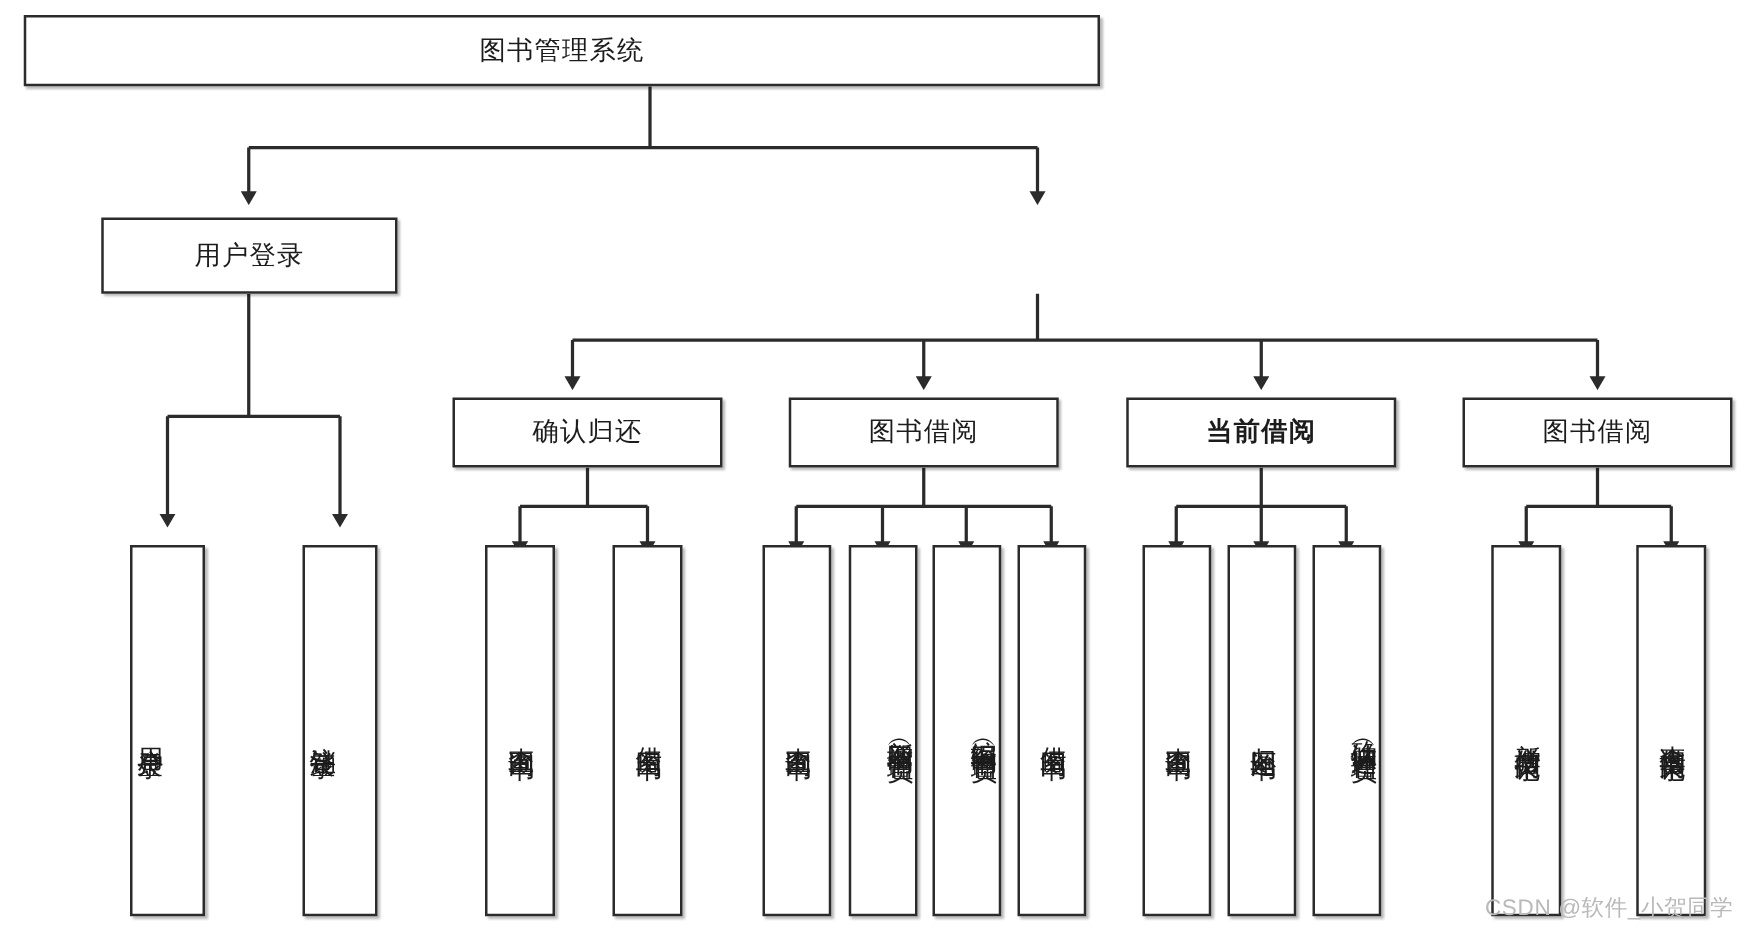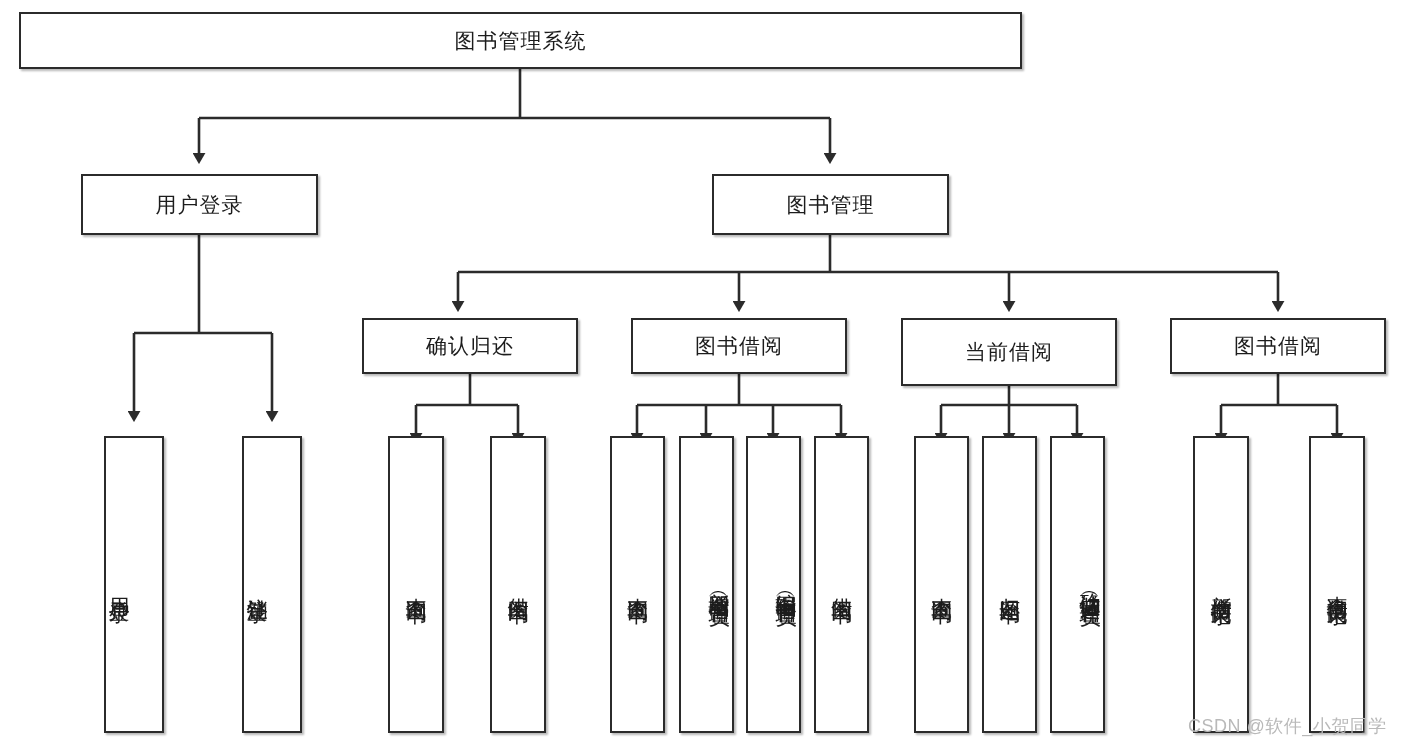--- a/index.html
+++ b/index.html
@@ -119,38 +119,35 @@
       <path d="M 1009 405 L 1009 434" marker-end="url(#arrow)"></path>
       <path d="M 1077 405 L 1077 434" marker-end="url(#arrow)"></path>
 
       <path d="M 1278 374 L 1278 405"></path>
       <path d="M 1221 405 L 1337 405"></path>
       <path d="M 1221 405 L 1221 434" marker-end="url(#arrow)"></path>
       <path d="M 1337 405 L 1337 434" marker-end="url(#arrow)"></path>
     </g>
   </svg>
 
-  <div class="node horiz" style="left:19px; top:12px; width:1003px; height:57px;">
+  <div class="node horiz" style="left:19px; top:12px; width:861px; height:57px;">
     <span>图书管理系统</span>
   </div>
 
   <div class="node horiz" style="left:81px; top:174px; width:237px; height:61px;">
     <span>用户登录</span>
-  </div>
-  <div class="node horiz" style="left:712px; top:174px; width:237px; height:61px;">
-    <span>图书管理</span>
   </div>
 
   <div class="node horiz" style="left:362px; top:318px; width:216px; height:56px;">
     <span>确认归还</span>
   </div>
   <div class="node horiz" style="left:631px; top:318px; width:216px; height:56px;">
     <span>图书借阅</span>
   </div>
-  <div class="node horiz" style="left:901px; top:318px; width:216px; height:68px;">
+  <div class="node horiz" style="left:901px; top:318px; width:216px; height:56px;font-weight:bold;">
     <span>当前借阅</span>
   </div>
   <div class="node horiz" style="left:1170px; top:318px; width:216px; height:56px;">
     <span>图书借阅</span>
   </div>
 
   <div class="node vert anchor-bottom" style="left:104px; top:436px; width:60px; height:297px;">
     <span class="vlabel">用户登录</span>
   </div>
   <div class="node vert anchor-bottom" style="left:242px; top:436px; width:60px; height:297px;">

